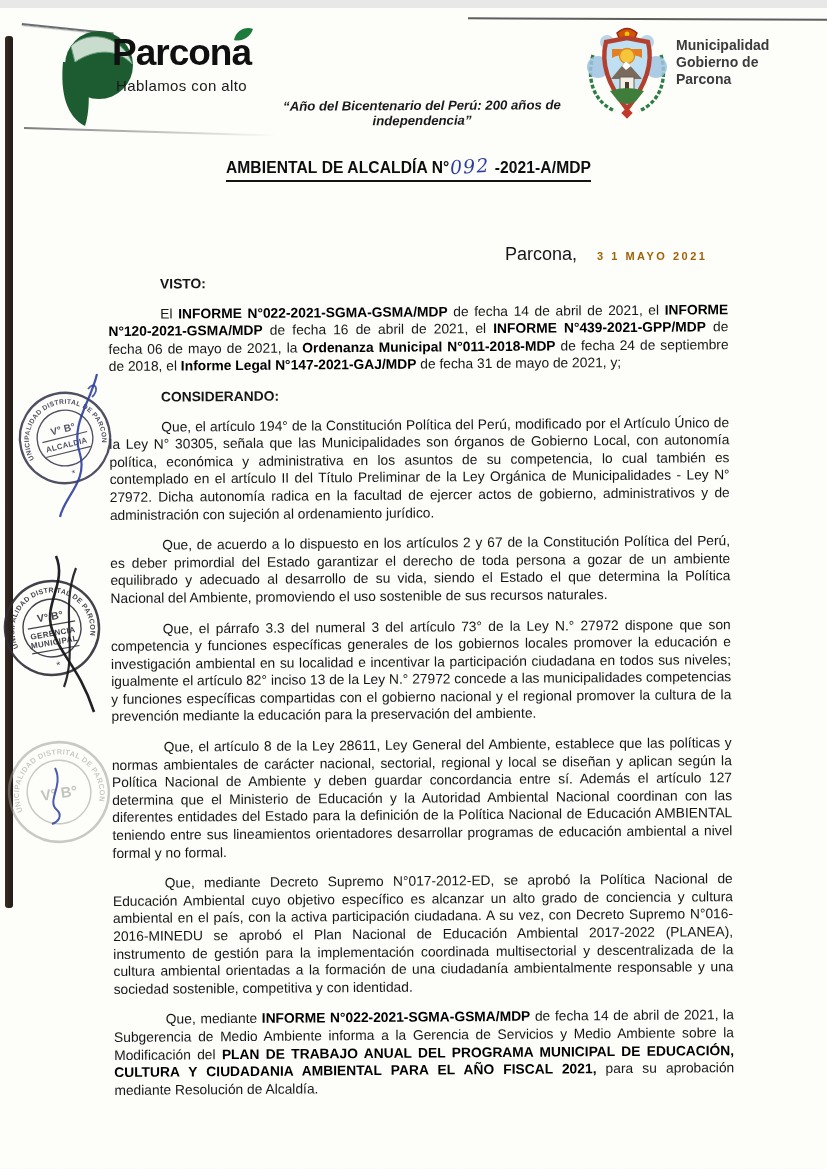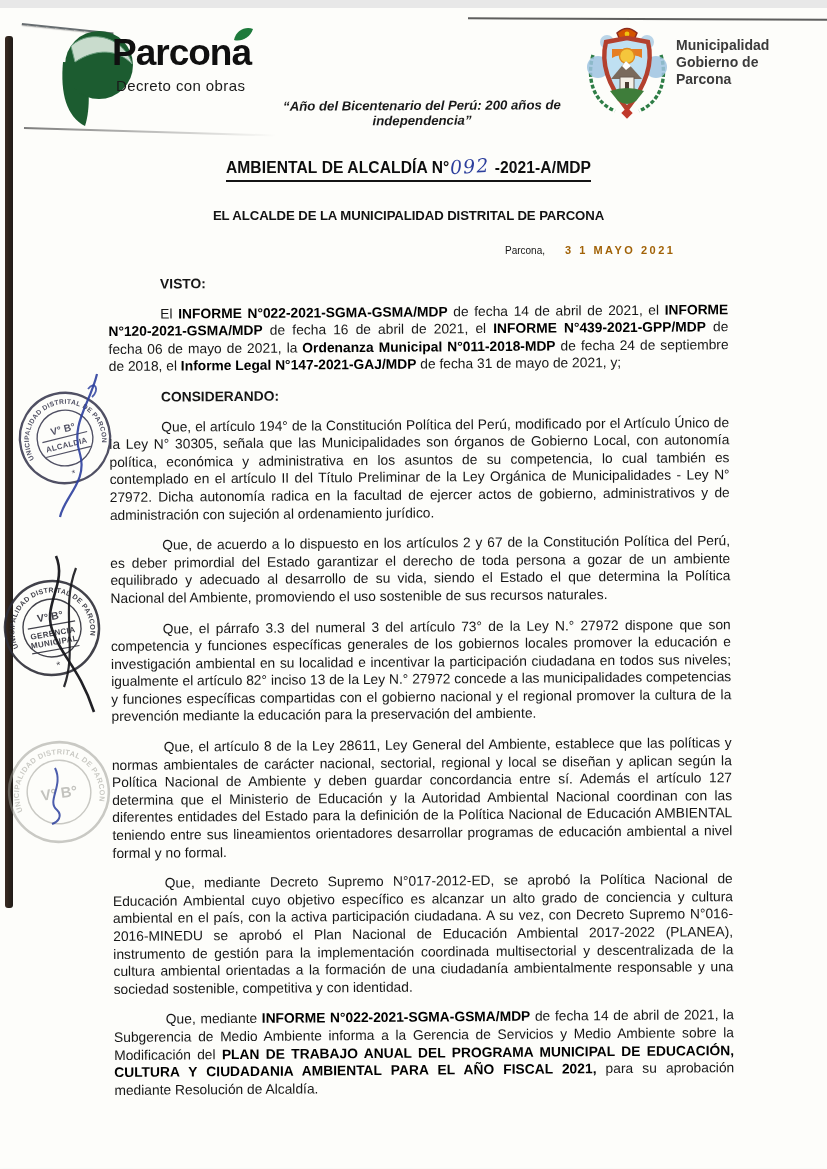--- a/index.html
+++ b/index.html
@@ -37,21 +37,21 @@
   
   .title{position:absolute;left:0;right:10px;top:147px;text-align:center;}
   .title-inner{display:inline-block;border-bottom:2px solid #141414;padding-bottom:3px;
     font-weight:bold;font-size:15.6px;letter-spacing:.1px;color:#0e0e0e;}
   .hand-num{display:inline-block;font-family:"DejaVu Serif",serif;font-style:italic;
     font-weight:normal;font-size:19px;color:#2c3f9d;transform:rotate(-4deg);
     margin:0 5px 0 1px;letter-spacing:1px;}
   .subtitle{position:absolute;left:0;right:10px;top:200px;text-align:center;
     font-weight:bold;font-size:13.2px;letter-spacing:-0.1px;color:#121212;}
   .dateline{position:absolute;left:505px;top:236px;display:flex;align-items:baseline;gap:20px;}
-  .dateline .place{font-size:10px;}
+  .dateline .place{font-size:18px;}
   .dateline .dstamp{font-size:11px;font-weight:bold;letter-spacing:2.5px;color:#a16207;}
   
   .doc-body{position:absolute;left:108px;top:268px;width:620px;
     font-size:13.8px;line-height:17.6px;transform:rotate(-.45deg);transform-origin:left top;}
   .doc-body p{margin:0 0 13px 0;text-align:justify;text-indent:52px;}
   .doc-body p.label{font-weight:bold;text-indent:0;margin:0 0 12px 52px;text-align:left;}
   .doc-body .b{font-weight:bold;color:#000;}
   
   .stamp{position:absolute;}
   .stamp text{font-family:"Liberation Sans",sans-serif;}
@@ -81,21 +81,21 @@
 
   <svg class="logo-svg" width="96" height="112" viewBox="0 0 96 112">
     <path d="M 23,42 C 20,74 27,97 45,106 C 51,88 49,60 45,43 Z" fill="#1c5c30"></path>
     <circle cx="59" cy="45" r="34" fill="#1c5c30"></circle>
     <path d="M 31,26 C 52,7 85,19 92,44 C 78,29 56,28 35,42 Z" fill="#c9dccd" stroke="#6fa183" stroke-width="1"></path>
   </svg>
   <div class="brand">Parcona</div>
   <svg class="brand-leaf" width="22" height="16" viewBox="0 0 22 16">
     <path d="M 2,14 C 4,4 14,0 21,3 C 18,12 9,16 2,14 Z" fill="#1e7a3c"></path>
   </svg>
-  <div class="tagline">Decreto con obras</div>
+  <div class="tagline">Hablamos con alto</div>
 
   <div class="quote">“Año del Bicentenario del Perú: 200 años de independencia”</div>
 
   <svg class="shield-svg" width="86" height="95" viewBox="0 0 86 95">
     <path d="M 9,30 C 2,55 10,77 31,86" fill="none" stroke="#2e7d46" stroke-width="3.4" stroke-dasharray="4 2"></path>
     <path d="M 77,30 C 84,55 76,77 55,86" fill="none" stroke="#2e7d46" stroke-width="3.4" stroke-dasharray="4 2"></path>
     <circle cx="14" cy="42" r="11" fill="#9dc3e0" opacity=".85"></circle>
     <circle cx="72" cy="42" r="11" fill="#9dc3e0" opacity=".85"></circle>
     <circle cx="23" cy="17" r="7" fill="#9dc3e0" opacity=".7"></circle>
     <circle cx="63" cy="17" r="7" fill="#9dc3e0" opacity=".7"></circle>
@@ -113,21 +113,20 @@
   </svg>
   <div class="org">
     <div>Municipalidad</div>
     <div>Gobierno de</div>
     <div>Parcona</div>
   </div>
 
   <div class="title">
     <span class="title-inner"><span>AMBIENTAL DE ALCALDÍA N°</span><span class="hand-num">092</span><span>-2021-A/MDP</span></span>
   </div>
-  <div class="subtitle">EL ALCALDE DE LA MUNICIPALIDAD DISTRITAL DE PARCONA</div>
   <div class="dateline">
     <span class="place">Parcona,</span>
     <span class="dstamp">3 1 MAYO 2021</span>
   </div>
 
   <div class="doc-body">
     <p class="label">VISTO:</p>
     <p><span>El </span><span class="b">INFORME N°022-2021-SGMA-GSMA/MDP</span><span> de fecha 14 de abril de 2021, el </span><span class="b">INFORME N°120-2021-GSMA/MDP</span><span> de fecha 16 de abril de 2021, el </span><span class="b">INFORME N°439-2021-GPP/MDP</span><span> de fecha 06 de mayo de 2021, la </span><span class="b">Ordenanza Municipal N°011-2018-MDP</span><span> de fecha 24 de septiembre de 2018, el </span><span class="b">Informe Legal N°147-2021-GAJ/MDP</span><span> de fecha 31 de mayo de 2021, y;</span></p>
     <p class="label">CONSIDERANDO:</p>
     <p><span>Que, el artículo 194° de la Constitución Política del Perú, modificado por el Artículo Único de la Ley N° 30305, señala que las Municipalidades son órganos de Gobierno Local, con autonomía política, económica y administrativa en los asuntos de su competencia, lo cual también es contemplado en el artículo II del Título Preliminar de la Ley Orgánica de Municipalidades - Ley N° 27972. Dicha autonomía radica en la facultad de ejercer actos de gobierno, administrativos y de administración con sujeción al ordenamiento jurídico.</span></p>

